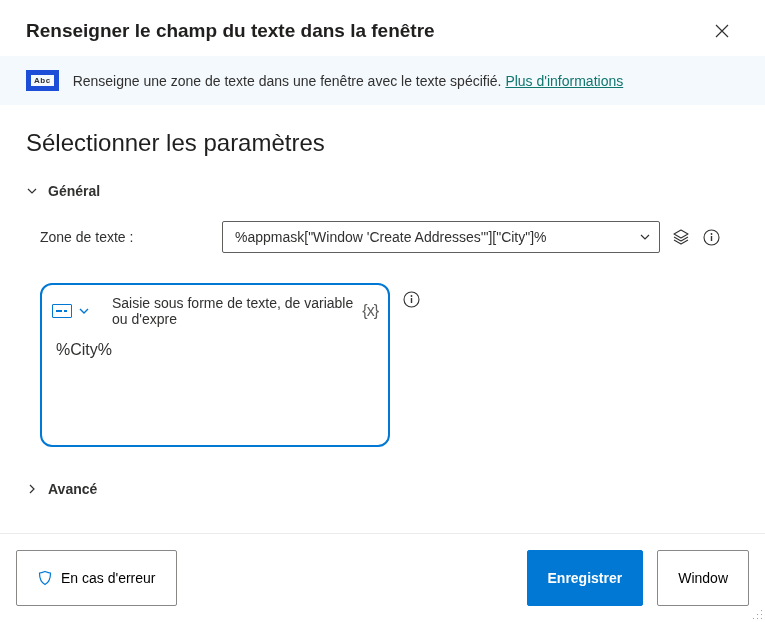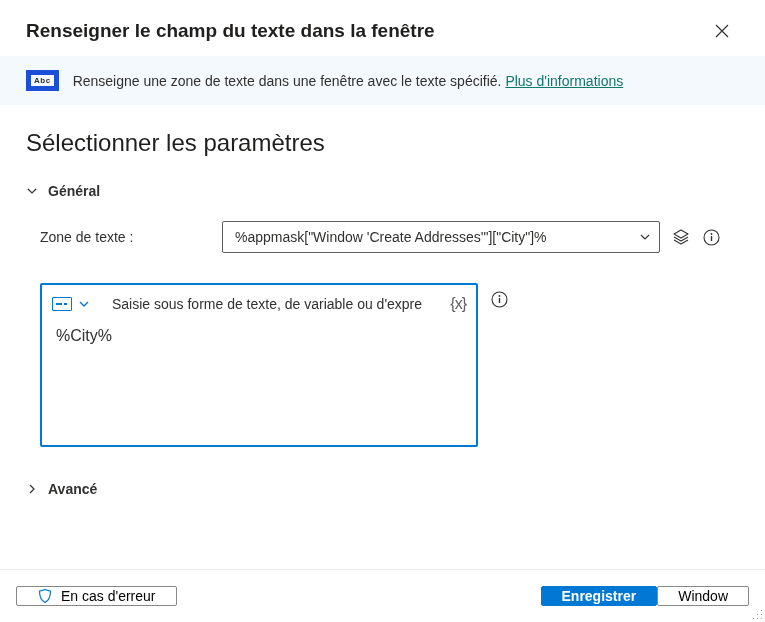--- a/index.html
+++ b/index.html
@@ -90,22 +90,22 @@
       align-items: center;
       padding: 0 8px 0 12px;
       cursor: pointer;
       background: #fff;
     }
     .dropdown-text { flex: 1; font-size: 14px; color: #323130; overflow: hidden; white-space: nowrap; text-overflow: ellipsis; }
     .layers-icon, .info-icon { cursor: pointer; display: inline-flex; align-items: center; justify-content: center; height: 32px; }
     .info-icon-wrap { display: inline-flex; align-items: center; justify-content: center; height: 32px; width: 18px; }
     .textbox {
       border: 2px solid #0078d4;
-      border-radius: 2px;
-      width: 438px;
+      border-radius: 12px;
+      width: 350px;
       min-height: 164px;
       padding: 10px 10px;
       background: #fff;
     }
     .textbox-header {
       display: flex;
       align-items: center;
       gap: 6px;
       margin-bottom: 14px;
     }
@@ -156,39 +156,39 @@
       bottom: 0;
       left: 0;
       right: 0;
       border-top: 1px solid #edebe9;
       padding: 16px 16px;
       display: flex;
       align-items: center;
       justify-content: space-between;
     }
     .btn {
-      height: 20px;
+      height: 56px;
       padding: 0 20px;
       border-radius: 2px;
       font-size: 14px;
       font-weight: 400;
       cursor: pointer;
       display: inline-flex;
       align-items: center;
       gap: 8px;
       border: 1px solid #8a8886;
       background: #fff;
     }
     .btn-primary {
       background: #0078d4;
       color: #fff;
       border: 1px solid #0078d4;
       font-weight: 600;
     }
-    .btn-group { display: flex; }
+    .btn-group { display: flex; gap: 14px; }
     .shield-icon { color: #0078d4; display: inline-flex; }
     .resize-grip {
       position: absolute;
       right: 2px;
       bottom: 2px;
       width: 10px;
       height: 10px;
     }
     .resize-grip span {
       position: absolute;

